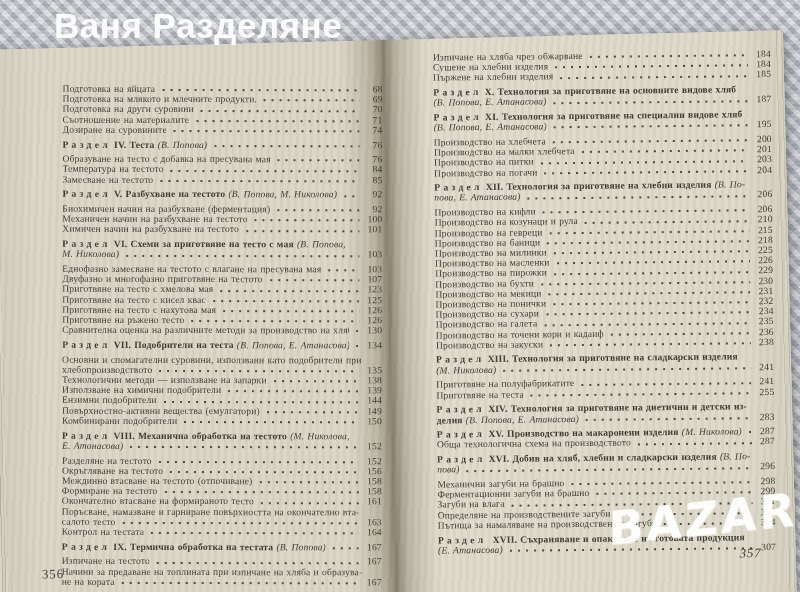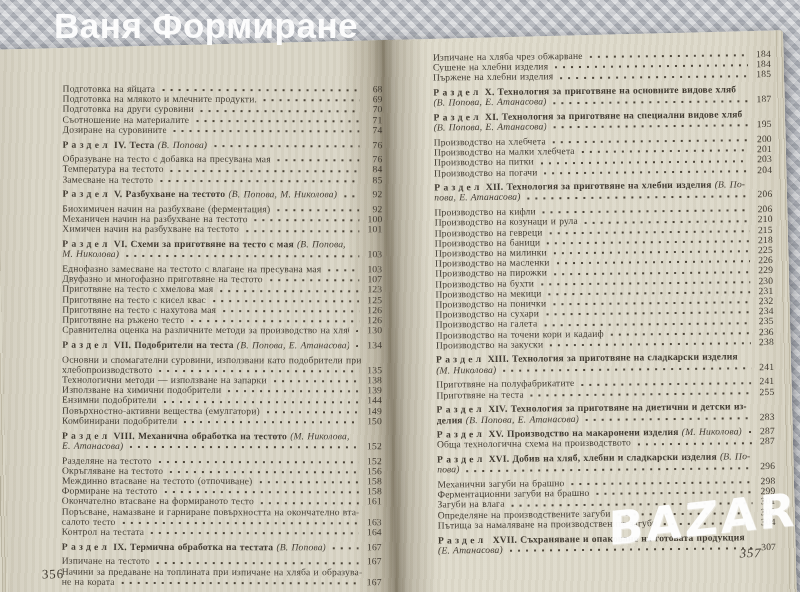--- a/index.html
+++ b/index.html
@@ -666,14 +666,14 @@
         </div>
       </div>
     </div>
 
   <div class="folio folio-left">356</div>
   <div class="folio folio-right">357</div>
 
   <div class="grain"></div>
 </div>
 
-<div class="wm-owner">Ваня Формиране</div>
+<div class="wm-owner">Ваня Разделяне</div>
 <div class="wm-store">BAZAR</div>
 
 </body></html>

